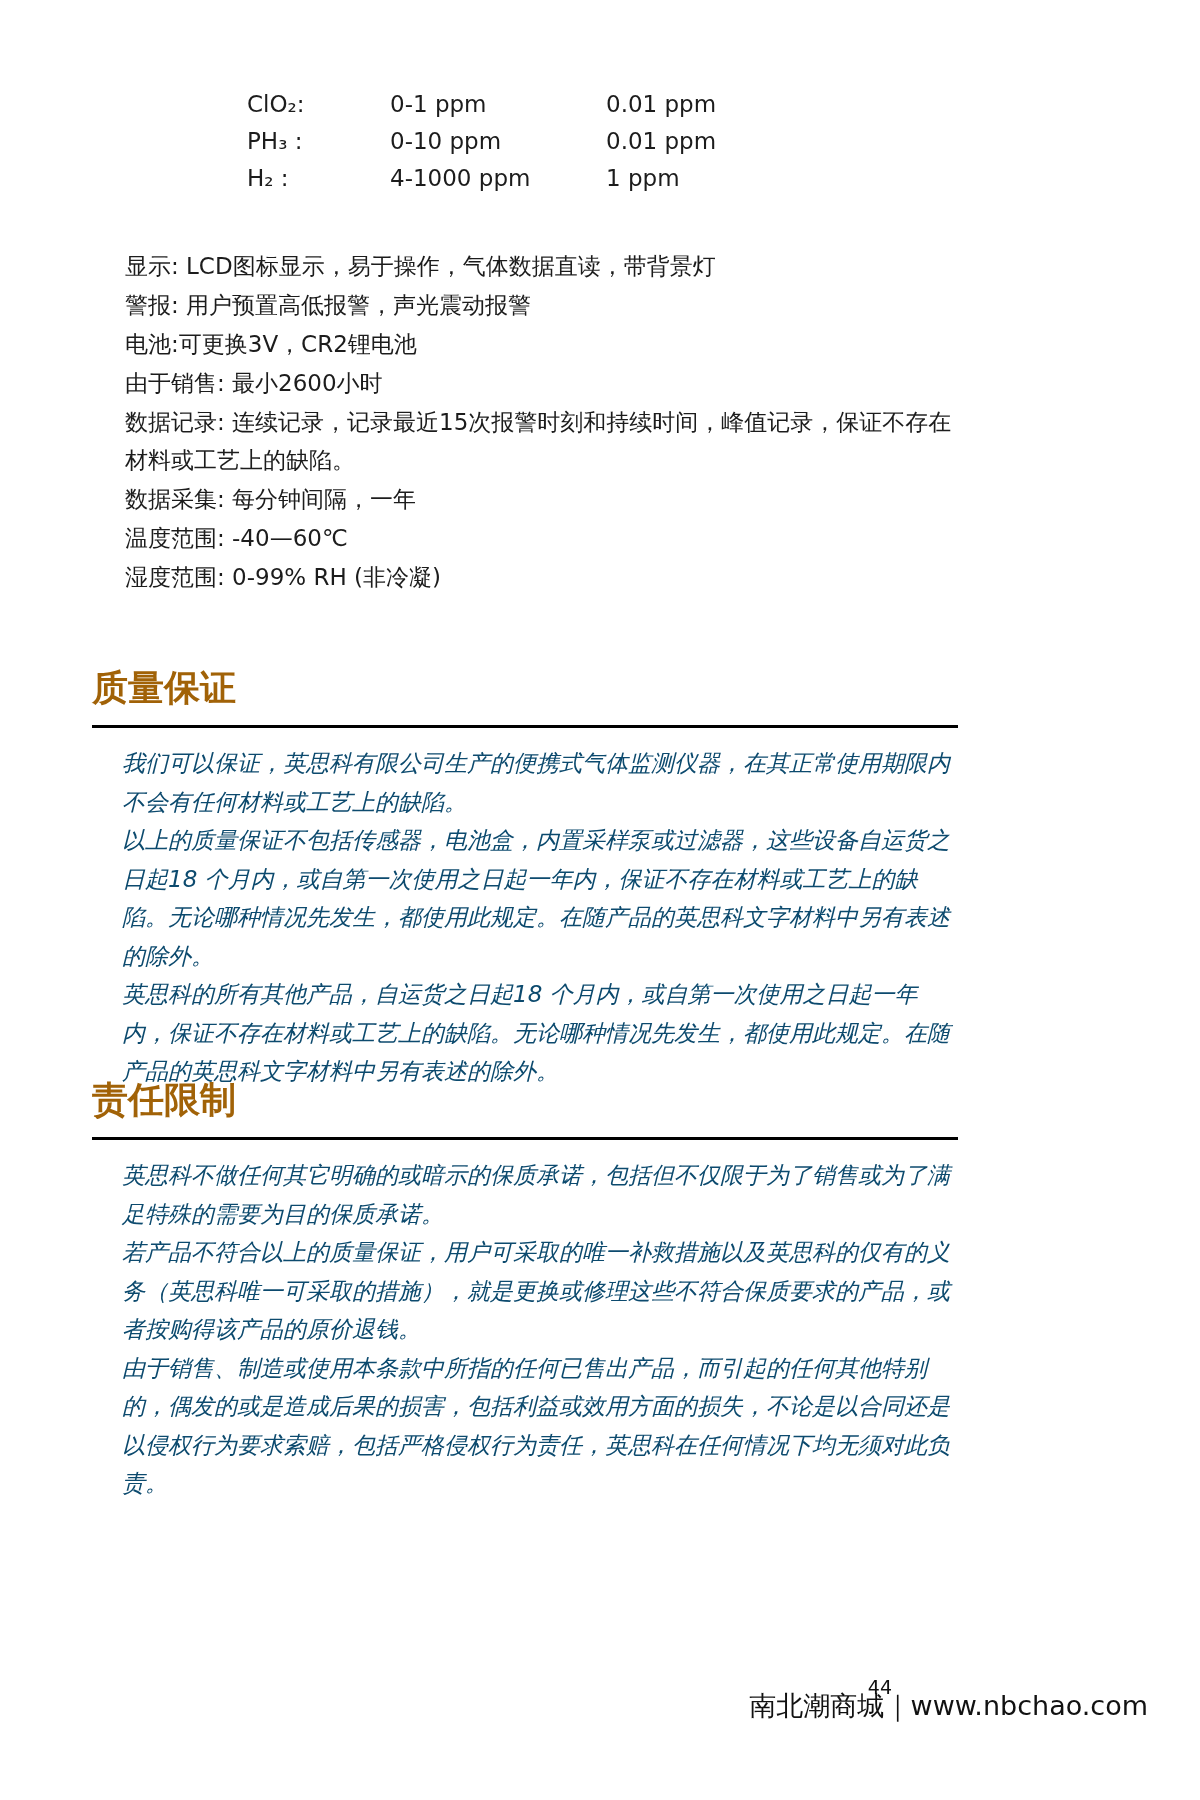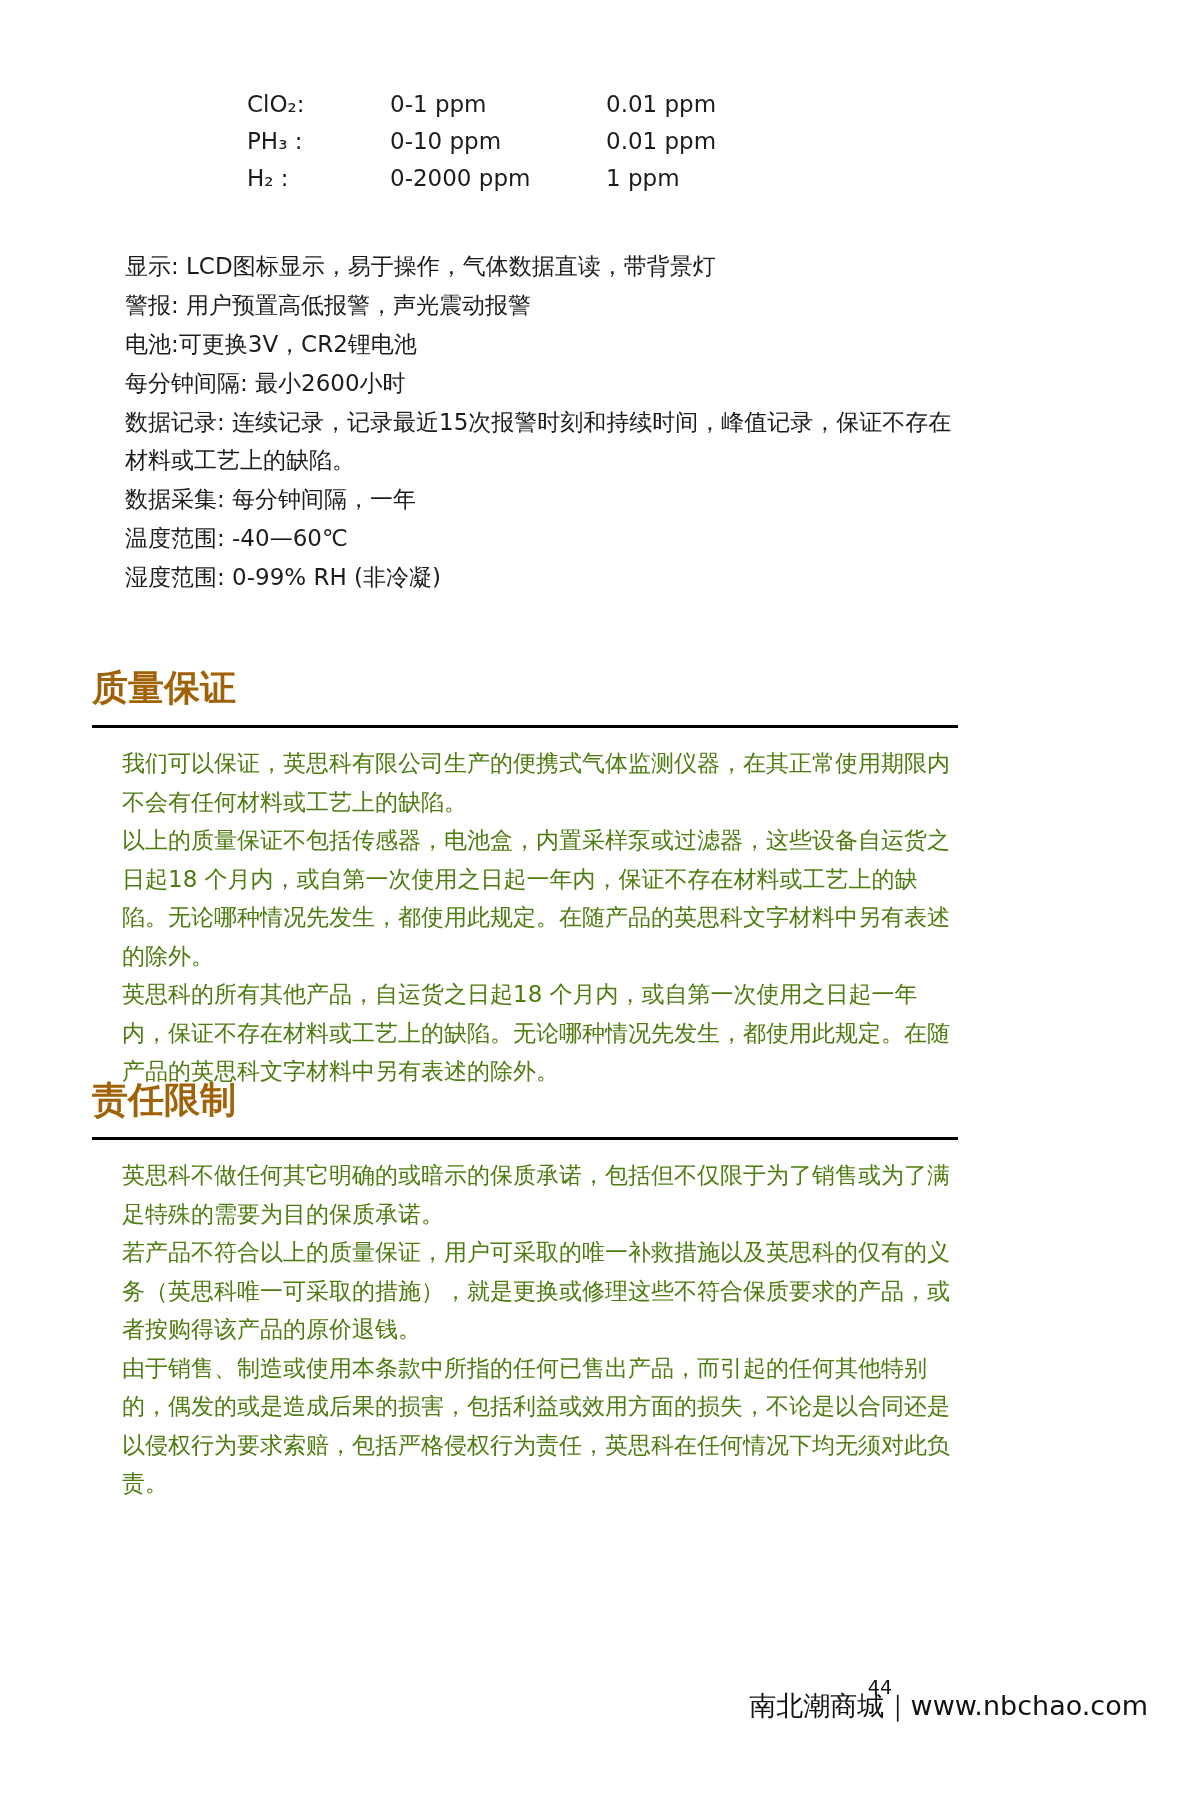--- a/index.html
+++ b/index.html
@@ -35,21 +35,22 @@
     font-weight: bold;
     font-size: 36px;
     color: #a16207;
     margin: 0 0 12px 0;
   }
   .section-rule { height: 3px; background: #000000; margin: 0 0 16px 0; }
   .section-body {
     padding-left: 30px;
     font-size: 23px;
     line-height: 38.5px;
-    color: #4d7c0f;
+    color: #0c4a6e;
+    font-style: italic;
   }
   .section-body p { margin: 0; }
 
   .footer { position: absolute; left: 0; top: 1676px; width: 1148px; height: 60px; }
   .page-number {
     position: absolute;
     right: 256px;
     top: 0;
     font-size: 19px;
     color: #111111;
@@ -72,30 +73,30 @@
       <span class="gas-cell-range">0-1 ppm</span>
       <span class="gas-cell-res">0.01 ppm</span>
     </div>
     <div class="gas-row">
       <span class="gas-cell-name">PH₃ :</span>
       <span class="gas-cell-range">0-10 ppm</span>
       <span class="gas-cell-res">0.01 ppm</span>
     </div>
     <div class="gas-row">
       <span class="gas-cell-name">H₂ :</span>
-      <span class="gas-cell-range">0-2000 ppm</span>
+      <span class="gas-cell-range">4-1000 ppm</span>
       <span class="gas-cell-res">1 ppm</span>
     </div>
   </div>
 
   <div class="specs">
     <div class="spec-line">显示: LCD图标显示，易于操作，气体数据直读，带背景灯</div>
     <div class="spec-line">警报: 用户预置高低报警，声光震动报警</div>
     <div class="spec-line">电池:可更换3V，CR2锂电池</div>
-    <div class="spec-line">每分钟间隔: 最小2600小时</div>
+    <div class="spec-line">由于销售: 最小2600小时</div>
     <div class="spec-line">数据记录: 连续记录，记录最近15次报警时刻和持续时间，峰值记录，保证不存在材料或工艺上的缺陷。</div>
     <div class="spec-line">数据采集: 每分钟间隔，一年</div>
     <div class="spec-line">温度范围: -40—60℃</div>
     <div class="spec-line">湿度范围: 0-99% RH (非冷凝)</div>
   </div>
 
   <div class="section section-quality">
     <h2 class="section-title">质量保证</h2>
     <div class="section-rule"></div>
     <div class="section-body">

